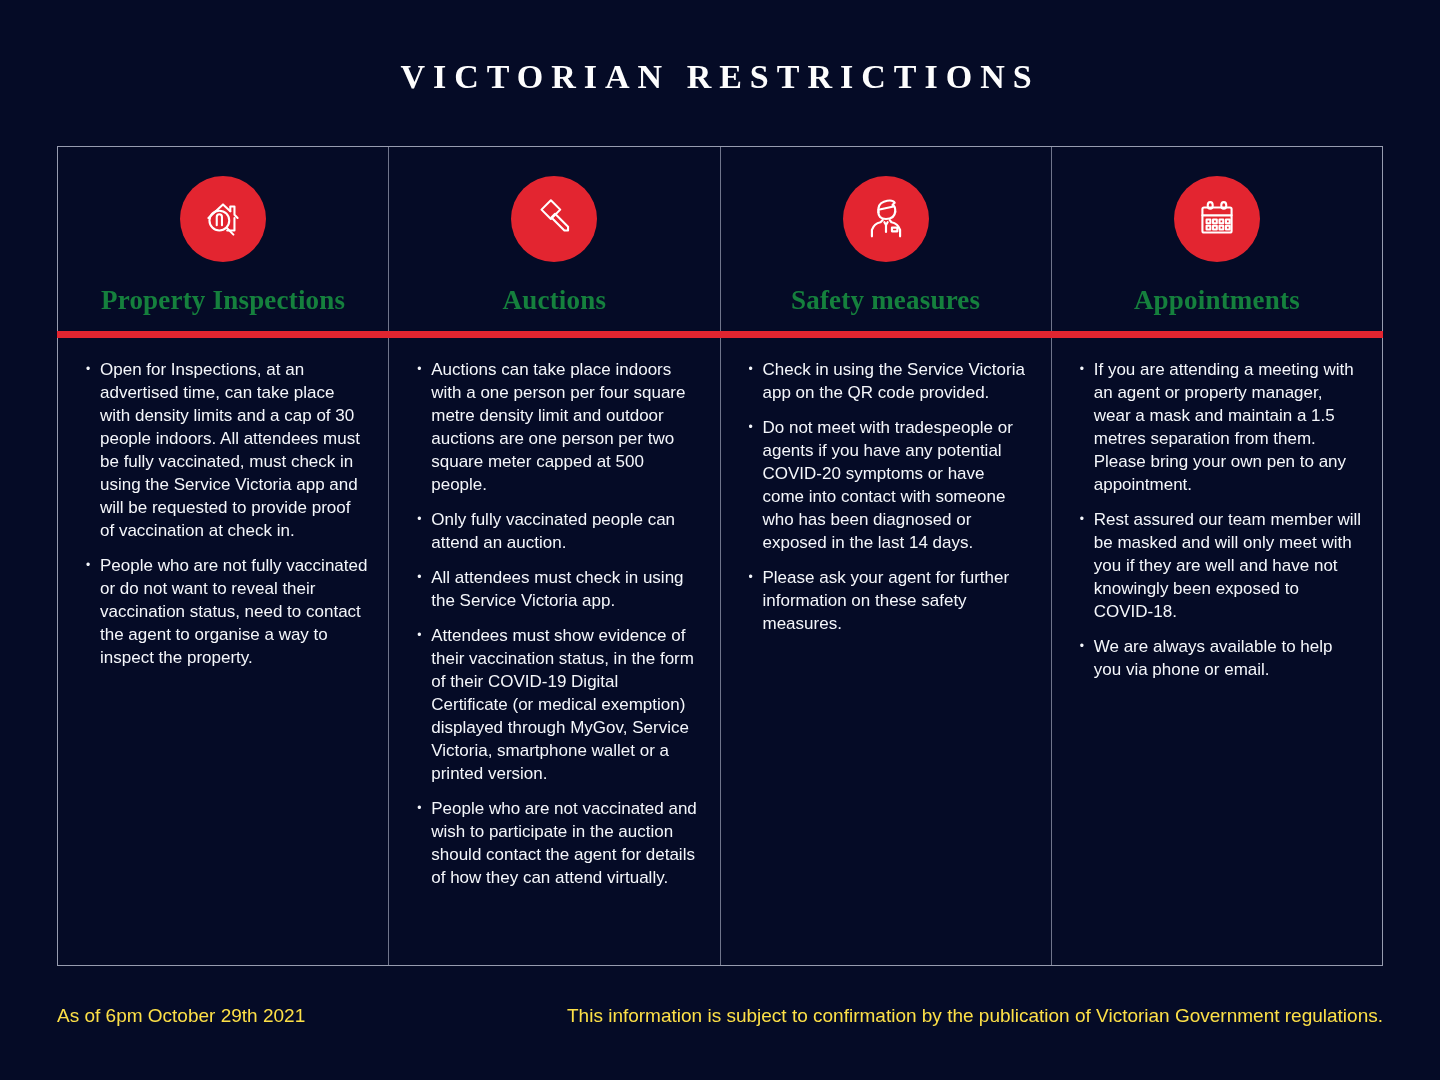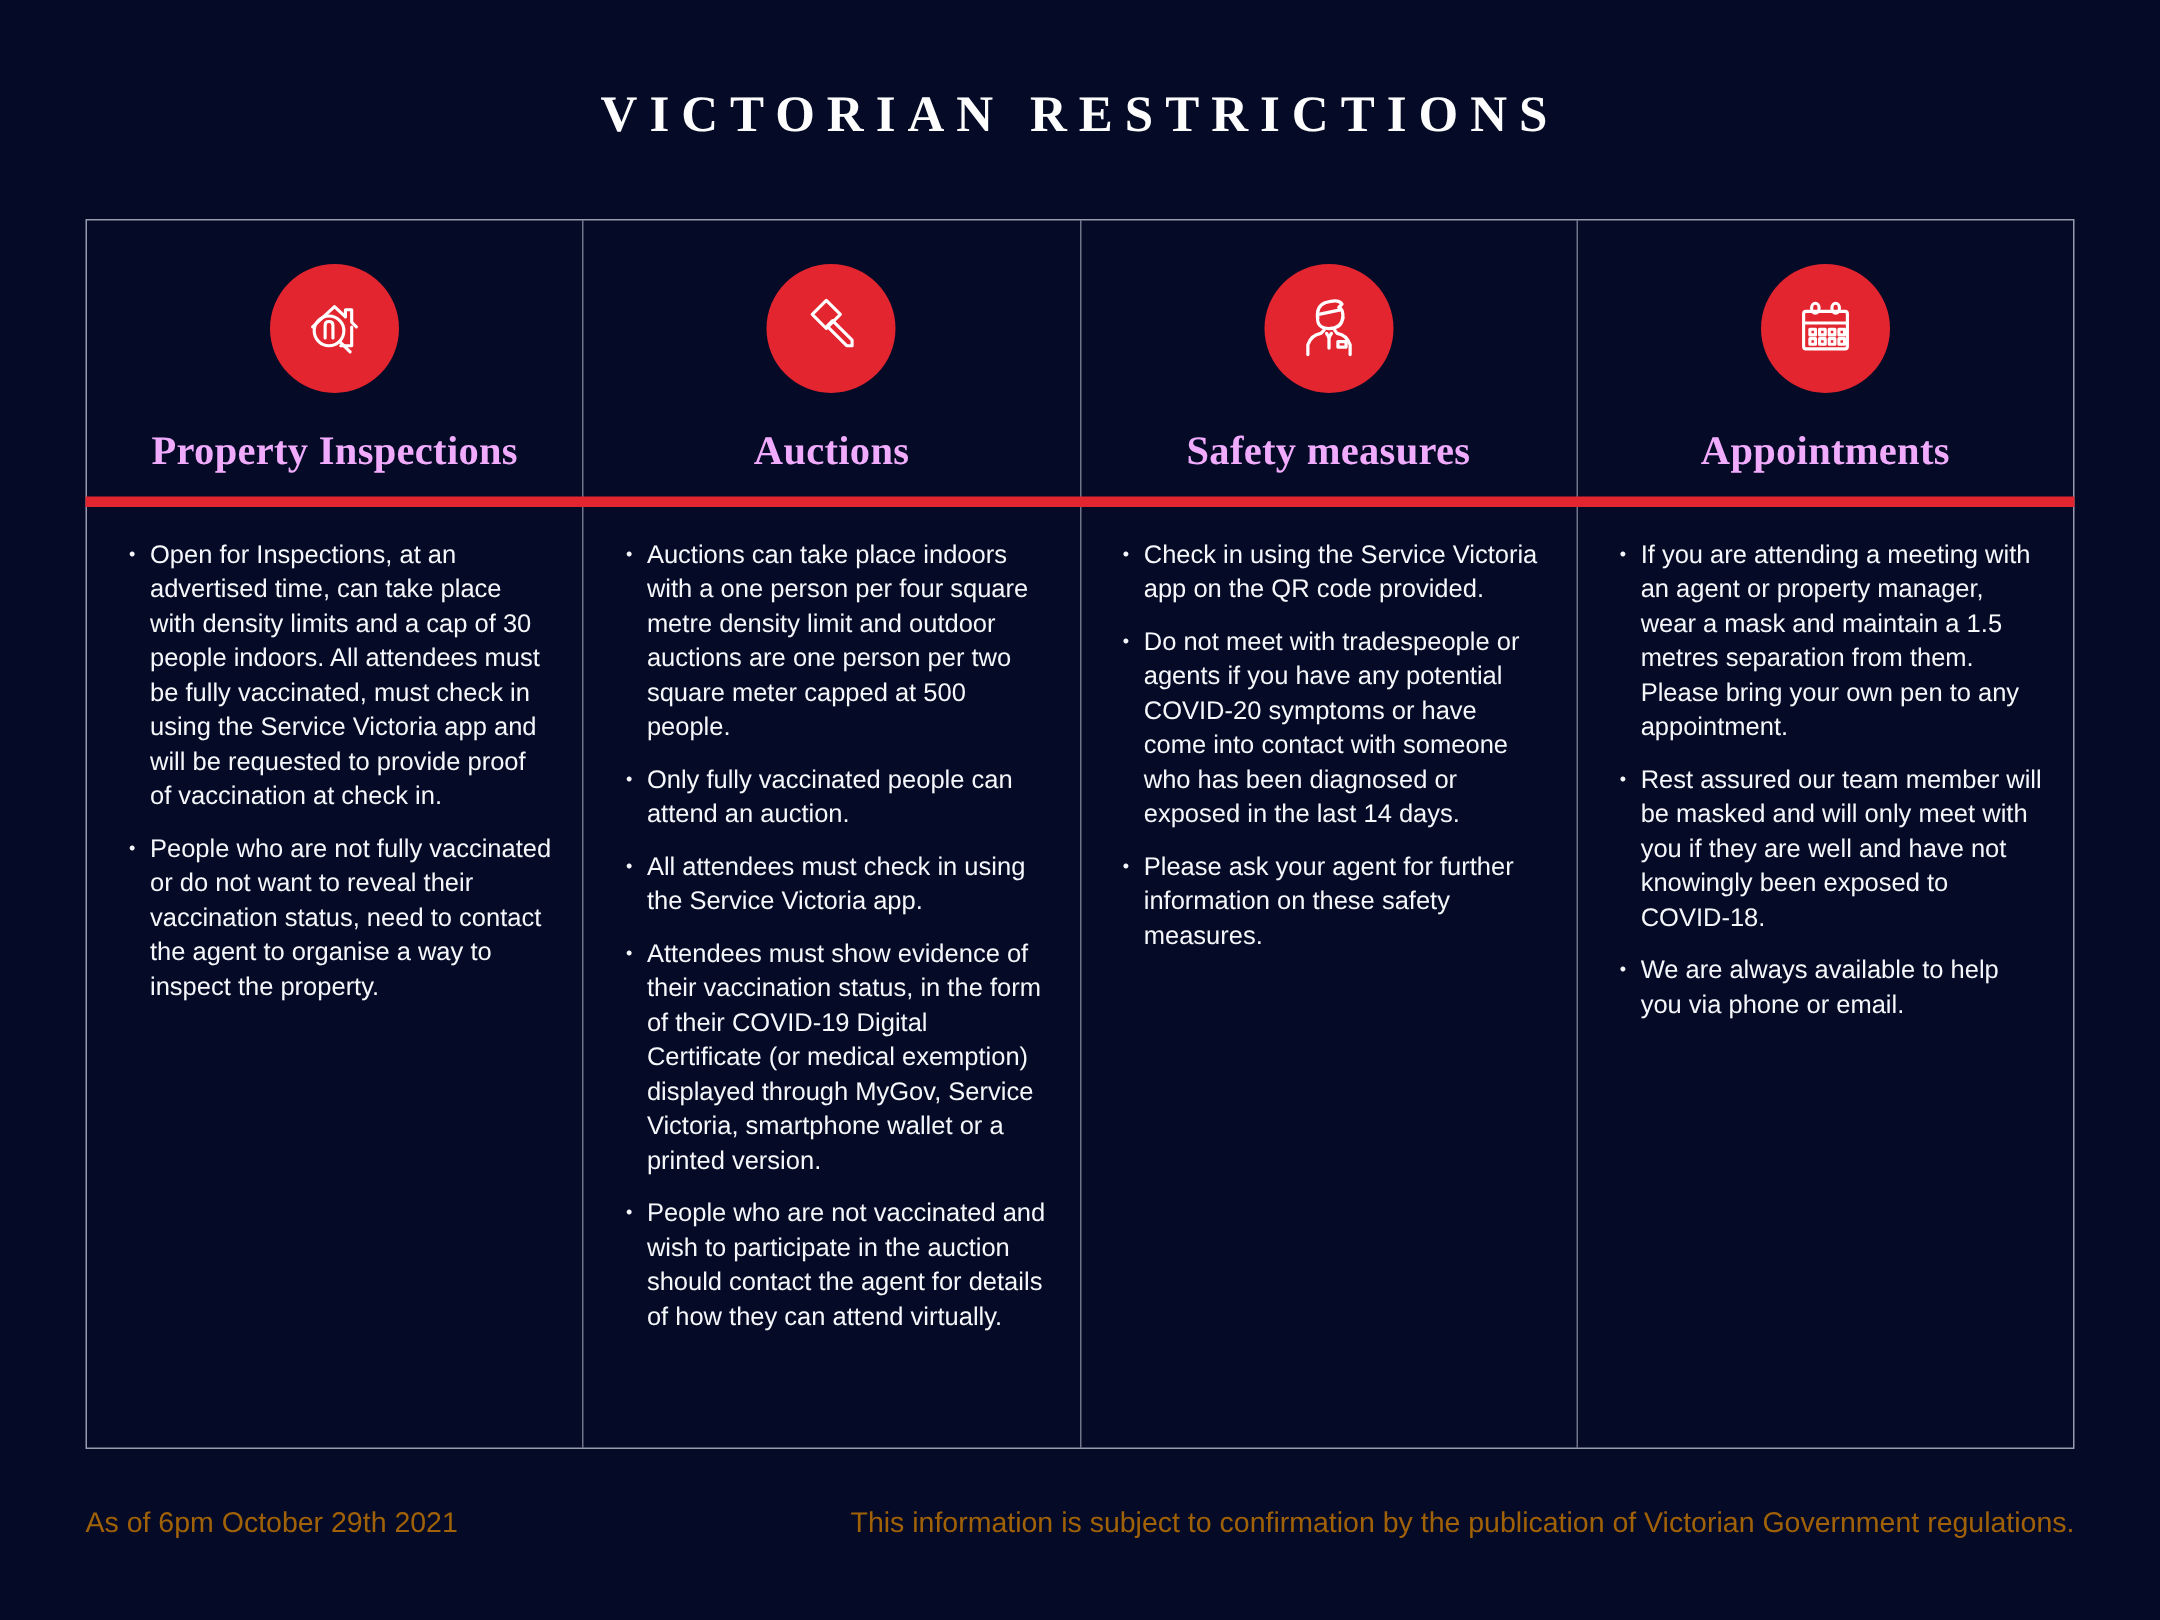--- a/index.html
+++ b/index.html
@@ -57,21 +57,21 @@
     background:var(--accent-red);
     margin:29px auto 0 auto;
     display:flex;align-items:center;justify-content:center;
   }
   .icon-circle svg{display:block;}
   .col-heading{
     margin-top:23px;
     font-family:"Liberation Serif", serif;
     font-size:27px;
     font-weight:700;
-    color:#f0abfc;
+    color:#15803d;
     letter-spacing:0.2px;
   }
   .col-body{
     flex:1 1 auto;
     padding:20px 20px 0 28px;
   }
   .col-body ul{list-style:none;margin:0;padding:0;}
   .col-body li{
     position:relative;
     padding-left:14px;
@@ -89,21 +89,21 @@
     color:var(--text-primary);
   }
   .bold{font-weight:400;}
   .footer{
     position:absolute;
     left:57px;right:57px;top:1005px;
     display:flex;
     justify-content:space-between;
     align-items:baseline;
     font-size:19px;
-    color:#a16207;
+    color:#fde047;
   }
 </style>
 </head>
 <body>
 
 <div class="title">VICTORIAN RESTRICTIONS</div>
 
 <div class="table">
   <div class="red-line"></div>
 

